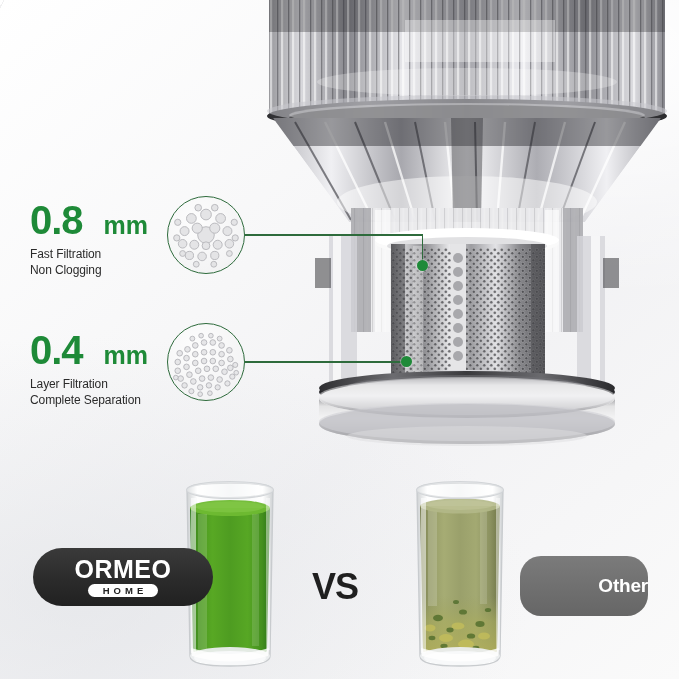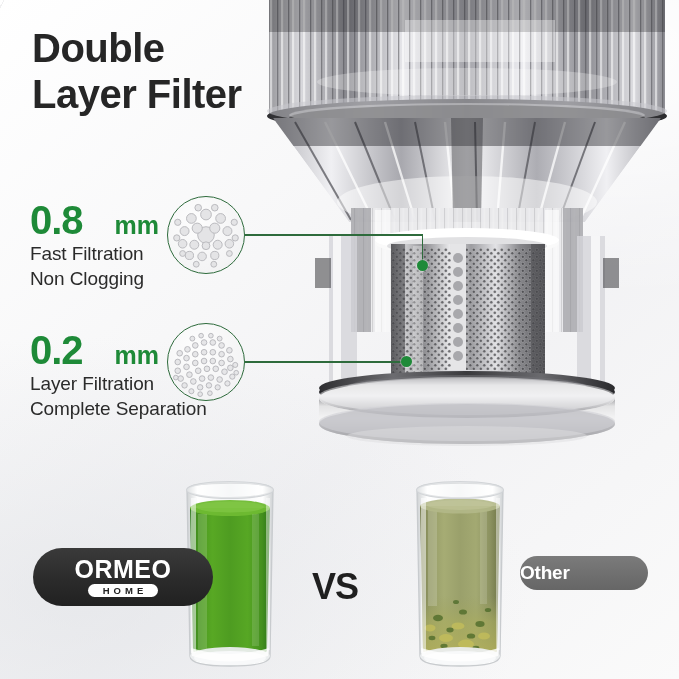--- a/index.html
+++ b/index.html
@@ -37,23 +37,23 @@
     white-space:pre-line; z-index:6;
   }
 
   
   .spec{ position:absolute; z-index:7; }
   .spec .val{
     font-size:40px; font-weight:bold; color:#1e8a38;
     letter-spacing:-1px; line-height:1;
     display:flex; align-items:baseline;gap:20px;
   }
-  .spec .unit{ font-size:25px; font-weight:bold; margin-left:12px; letter-spacing:-0.2px;}
+  .spec .unit{ font-size:25px; font-weight:bold; margin-left:1px; letter-spacing:-0.2px;}
   .spec .desc{
-    margin-top:1px; font-size:19px; color:#2b2b2b;
+    margin-top:7px; font-size:12px; color:#2b2b2b;
     line-height:1.32; white-space:pre-line; letter-spacing:-0.1px;
   }
   #spec08{ left:30px; top:200px; }
   #spec03{ left:30px; top:330px; }
 
   
   .disc{ position:absolute; z-index:7; border-radius:50%;
          border:1.6px solid #2e6b3c;
          background:radial-gradient(circle at 38% 32%, #fdfdfd 0%, #f4f4f5 70%, #ededee 100%);
          overflow:hidden; }
@@ -92,23 +92,23 @@
     background:#fff; color:#222; border-radius:9px;
     padding:1px 11px; font-size:9.5px; font-weight:bold;
     letter-spacing:4px; line-height:1.25; text-indent:4px;
   }
   #vsText{
     position:absolute; left:312px; top:558px; z-index:6;
     font-size:36px; font-weight:bold; color:#1f1f1f; letter-spacing:-1px;margin-top:8px;
   }
   #otherBadge{
     position:absolute; left:520px; top:556px;
-    width:128px; height:34px; border-radius:21px;
+    width:128px; height:60px; border-radius:21px;
     background:linear-gradient(180deg,#7b7b7b 0%,#6e6e6e 60%,#666 100%);
-    z-index:6; display:flex; align-items:center; justify-content:flex-start;
+    z-index:6; display:flex; align-items:center; justify-content:flex-end;
   }
   #otherBadge span{ color:#fff; font-size:19px; font-weight:bold; letter-spacing:-0.2px; }
 </style>
 </head>
 <body>
 
 <div id="canvas">
 
   <div id="juicer">
     <svg width="424" height="450" viewBox="0 0 424 450">
@@ -266,22 +266,20 @@
       <path d="M64 402 a148 20 0 0 0 296 0 l0 26 a148 20 0 0 1 -296 0 Z" fill="url(#baseRing)"></path>
       <ellipse cx="212" cy="402" rx="148" ry="20" fill="url(#baseRing)"></ellipse>
       <ellipse cx="212" cy="400" rx="148" ry="19" fill="#efeff1" opacity=".5"></ellipse>
       <path d="M64 402 a148 20 0 0 0 296 0 l0 26 a148 20 0 0 1 -296 0 Z" fill="#ffffff" opacity=".18"></path>
       <ellipse cx="212" cy="428" rx="148" ry="20" fill="#9d9da2" opacity=".55"></ellipse>
       <ellipse cx="212" cy="426" rx="148" ry="19" fill="#cfcfd3" opacity=".6"></ellipse>
       <ellipse cx="212" cy="440" rx="120" ry="10" fill="#dededf" opacity=".5"></ellipse>
     </svg>
   </div>
 
-  <h1 id="headline">Double
-Layer Filter</h1>
 
   <div class="spec" id="spec08">
     <div class="val">
       <span>0.8</span>
         <span class="unit">mm</span>
     </div>
     <div class="desc">Fast Filtration
 Non Clogging</div>
   </div>
 
@@ -313,21 +311,21 @@
           <circle cx="63" cy="58" r="3"></circle>
         <circle cx="29" cy="69" r="3"></circle>
           <circle cx="47" cy="69" r="3"></circle>
         <circle cx="39" cy="50" r="4"></circle>
       </g>
     </svg>
   </div>
 
   <div class="spec" id="spec03">
     <div class="val">
-      <span>0.2</span>
+      <span>0.4</span>
         <span class="unit">mm</span>
     </div>
     <div class="desc">Layer Filtration
 Complete Separation</div>
   </div>
 
   <div class="disc" id="disc03">
     <svg viewBox="0 0 78 78">
       <g fill="#e6e6e8" stroke="#b0b0b5" stroke-width=".85">
         <circle cx="12" cy="30" r="2.9"></circle>

